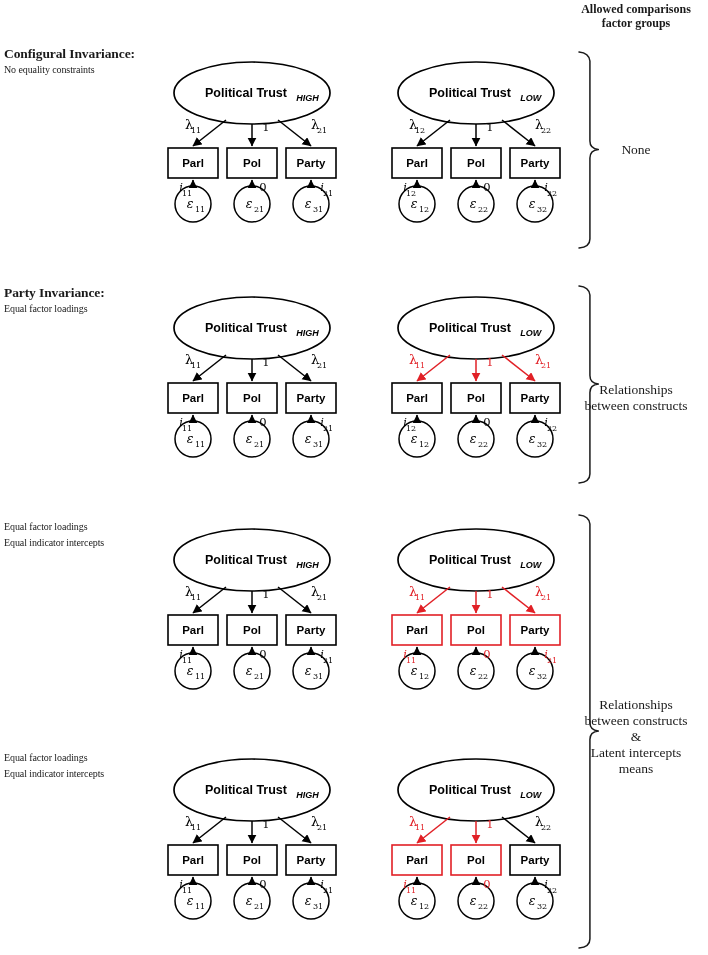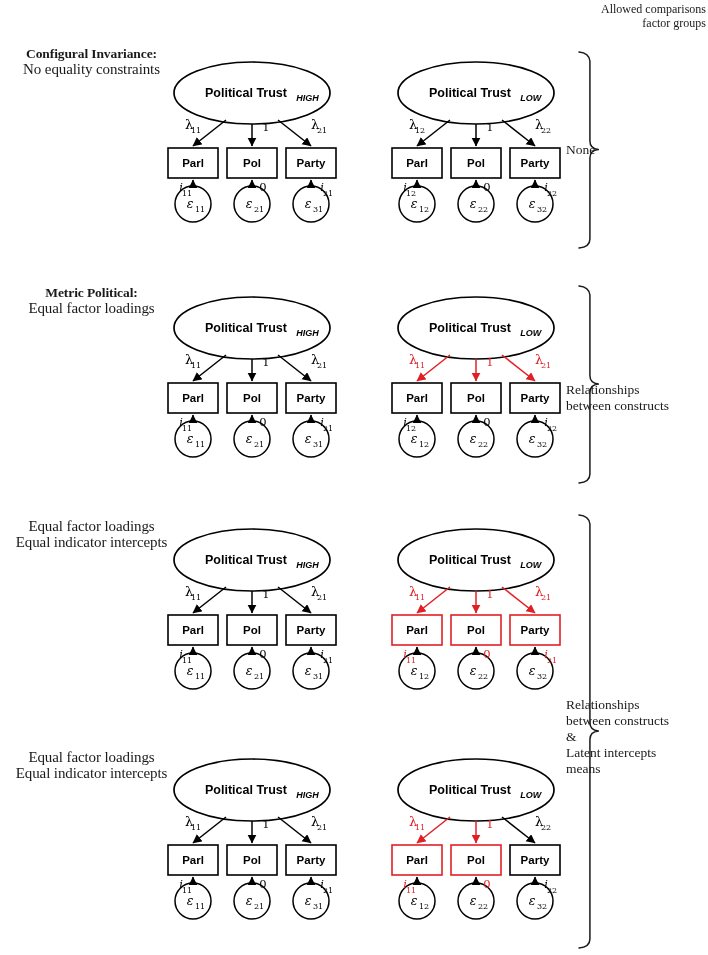--- a/index.html
+++ b/index.html
@@ -1,27 +1,27 @@
 <!DOCTYPE html>
 <html><head>
 <meta charset="utf-8">
 <style>
   html,body{margin:0;padding:0;background:#ffffff;}
   body{width:708px;height:955px;position:relative;
        font-family:"Liberation Serif","DejaVu Serif",serif;color:#1a1a1a;}
 
   
-  .caption{position:absolute;left:4px;width:175px;line-height:15.5px;text-align:center;}
+  .caption{position:absolute;left:4px;width:175px;line-height:15.5px;}
   .caption .hd{font-weight:bold;font-size:13.5px;letter-spacing:-0.1px;}
-  .caption .ln{font-size:15px;letter-spacing:-0.1px;}
+  .caption .ln{font-size:10px;letter-spacing:-0.1px;}
 
   
-  .rhead{position:absolute;left:566px;width:140px;text-align:right;
-         font-weight:normal;font-size:12px;line-height:14px;top:2px;}
-  .rlabel{position:absolute;width:140px;text-align:left;
+  .rhead{position:absolute;left:566px;width:140px;text-align:center;
+         font-weight:bold;font-size:12px;line-height:14px;top:2px;}
+  .rlabel{position:absolute;width:140px;text-align:center;
           font-size:13.5px;line-height:16px;}
 
   
   svg{position:absolute;overflow:visible;}
   .node-box{fill:#ffffff;stroke:#000000;stroke-width:1.6;}
   .node-box.red{stroke:#e12026;}
   .node-ell{fill:#ffffff;stroke:#000000;stroke-width:1.7;}
   .node-cir{fill:#ffffff;stroke:#000000;stroke-width:1.5;}
   .edge{stroke:#000000;stroke-width:1.5;fill:none;}
   .edge.red{stroke:#e12026;}
@@ -48,21 +48,21 @@
   <div>Allowed comparisons</div>
   <div>factor groups</div>
 </div>
 
 <div class="caption" style="top:46px">
   <div class="hd">Configural Invariance:</div>
   <div class="ln">No equality constraints</div>
 </div>
 
 <div class="caption" style="top:285px">
-  <div class="hd">Metric Political:</div>
+  <div class="hd">Party Invariance:</div>
   <div class="ln">Equal factor loadings</div>
 </div>
 
 <div class="caption" style="top:519px">
   <div class="ln">Equal factor loadings</div>
   <div class="ln">Equal indicator intercepts</div>
 </div>
 
 <div class="caption" style="top:750px">
   <div class="ln">Equal factor loadings</div>

